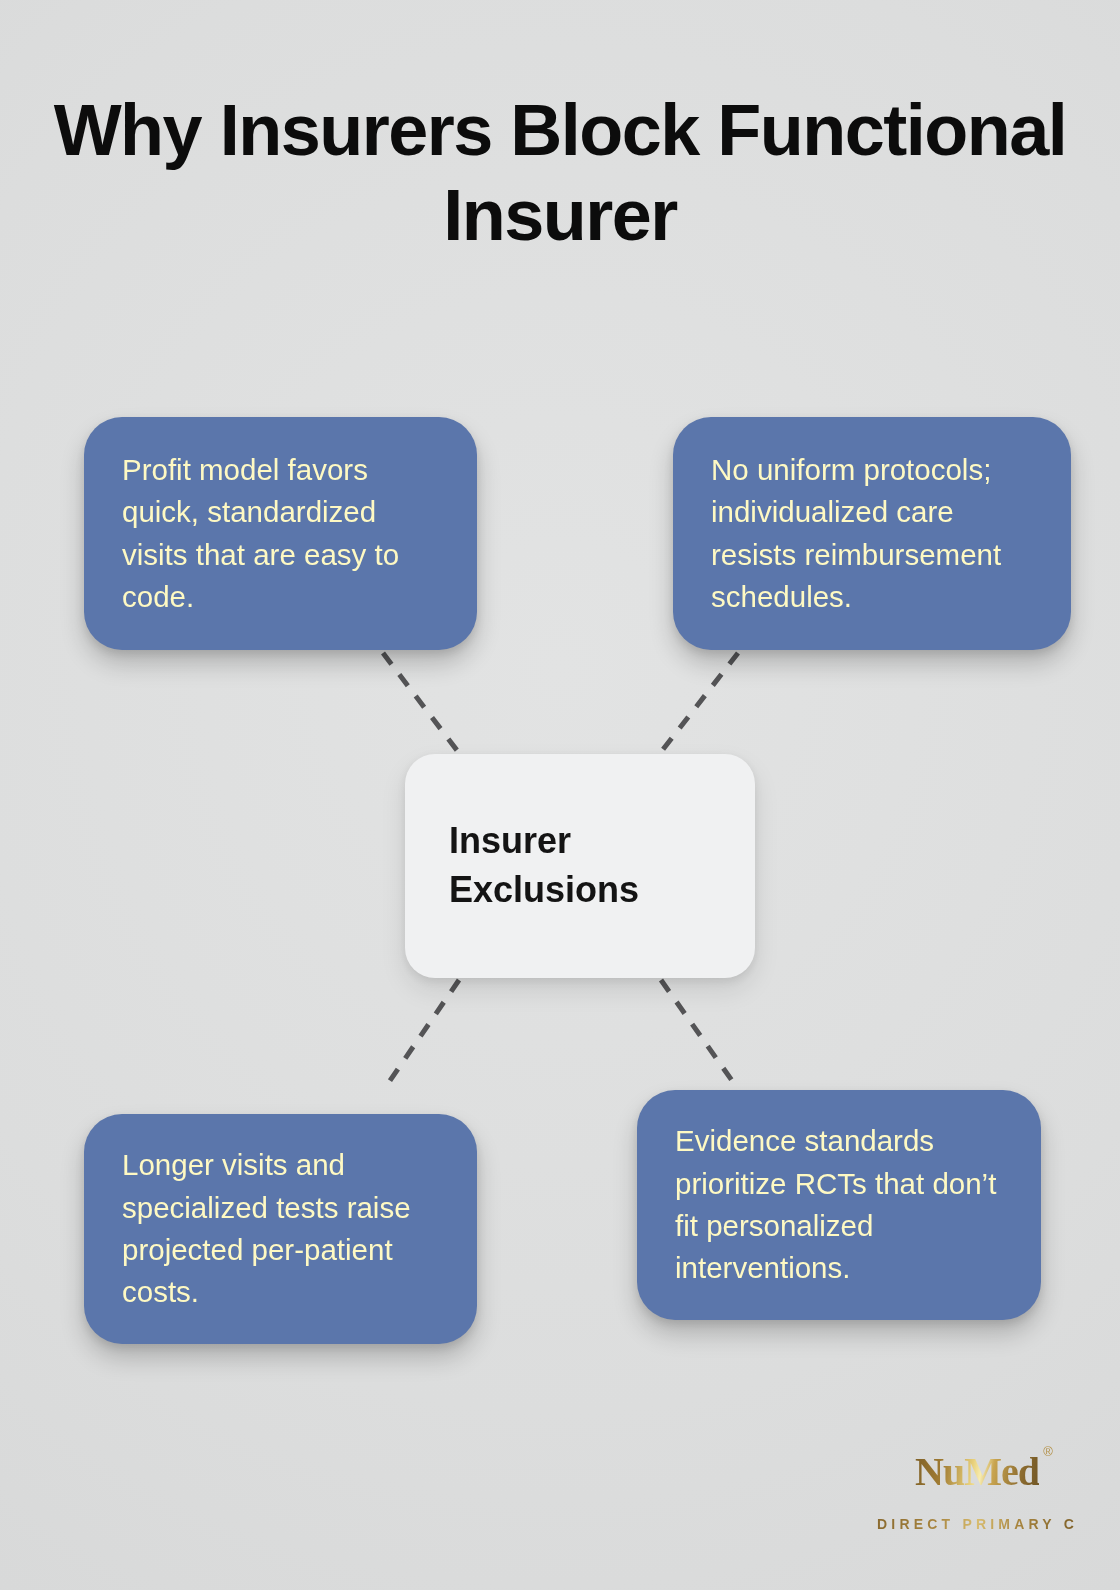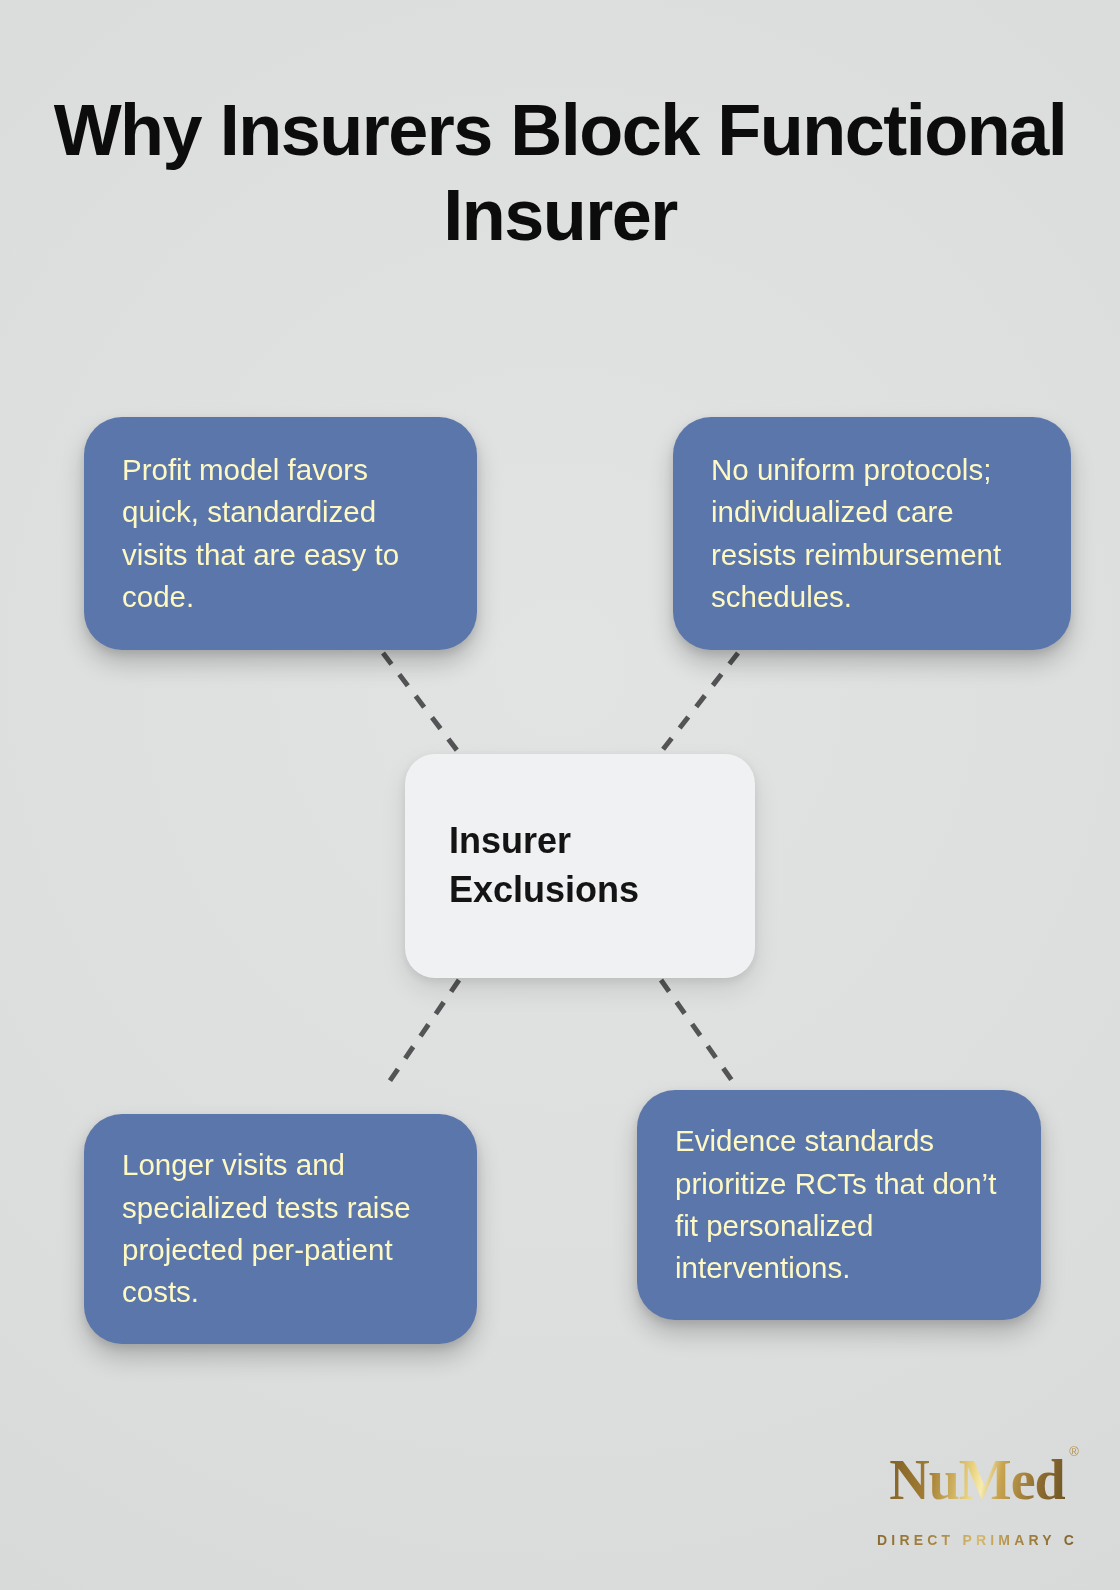--- a/index.html
+++ b/index.html
@@ -86,21 +86,21 @@
     top: 1452px;
     width: 200px;
     text-align: center;
   }
   .logo-name-row {
     position: relative;
     display: inline-block;
   }
   .logo-name {
     font-family: "Liberation Serif", "DejaVu Serif", serif;
-    font-size: 56px;
+    font-size: 40px;
     font-weight: 700;
     letter-spacing: -1px;
     line-height: 1;
     background: linear-gradient(100deg, #7e6028 0%, #a27d33 24%, #e8d07b 46%, #f7ecb0 53%, #c9a550 62%, #8a6a2f 85%, #6f5524 100%);
     -webkit-background-clip: text;
     background-clip: text;
     color: transparent;
   }
   .logo-reg {
     position: absolute;

